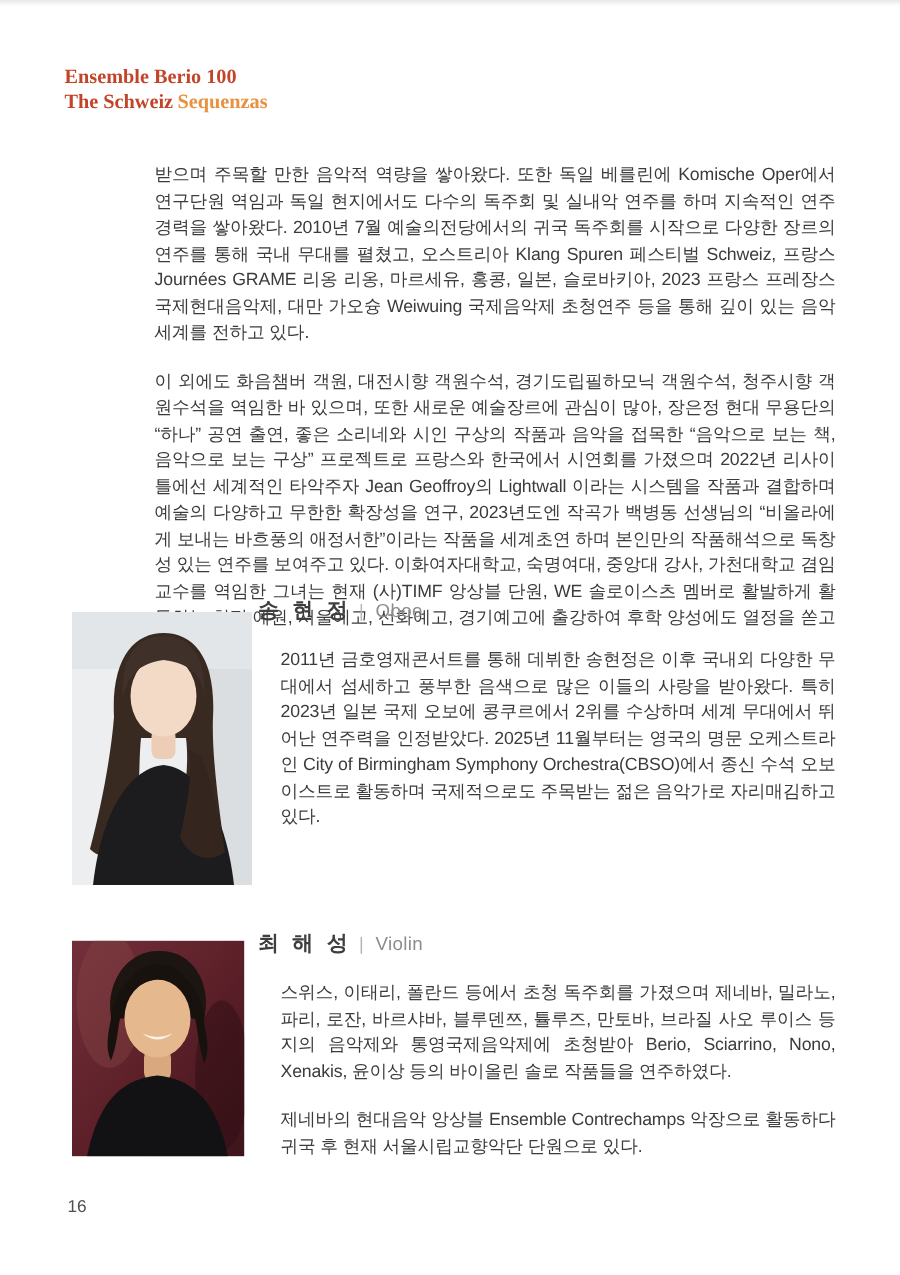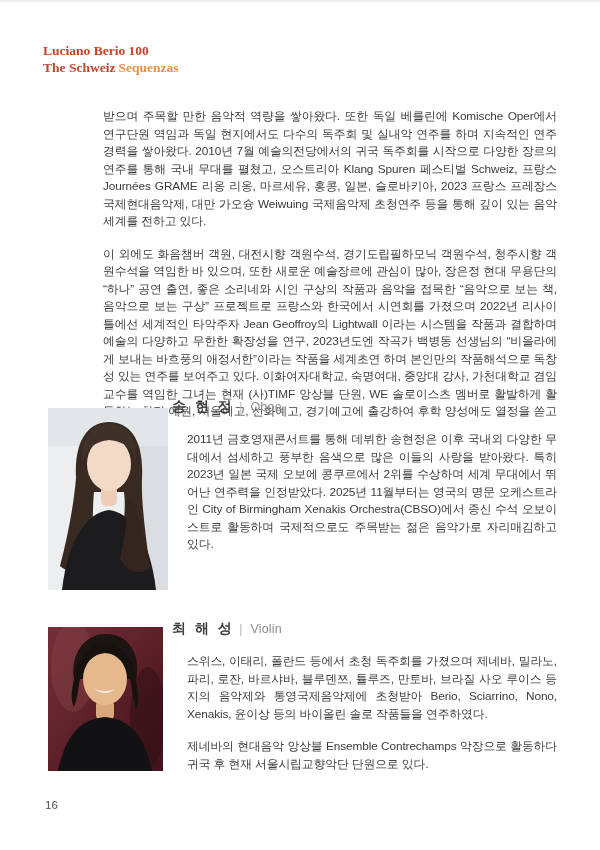--- a/index.html
+++ b/index.html
@@ -50,21 +50,21 @@
   
   .page-number { position:absolute; left:45px; top:799px;
     font-size:11.5px; color:#4f4f4f; }
 </style>
 </head>
 <body>
 
 <div class="page">
 
   <header class="booklet-header">
-    <div class="title-line1">Luciano Berio 100</div>
+    <div class="title-line1">Ensemble Berio 100</div>
     <div class="title-line2">
       <span class="dark">The Schweiz</span><span class="accent">Sequenzas</span>
     </div>
   </header>
 
   <section class="intro copy">
     <p>받으며 주목할 만한 음악적 역량을 쌓아왔다. 또한 독일 베를린에 Komische Oper에서 연구단원 역임과 독일 현지에서도 다수의 독주회 및 실내악 연주를 하며 지속적인 연주 경력을 쌓아왔다. 2010년 7월 예술의전당에서의 귀국 독주회를 시작으로 다양한 장르의 연주를 통해 국내 무대를 펼쳤고, 오스트리아 Klang Spuren 페스티벌 Schweiz, 프랑스 Journées GRAME 리옹 리옹, 마르세유, 홍콩, 일본, 슬로바키아, 2023 프랑스 프레장스 국제현대음악제, 대만 가오슝 Weiwuing 국제음악제 초청연주 등을 통해 깊이 있는 음악세계를 전하고 있다.</p>
     <p>이 외에도 화음챔버 객원, 대전시향 객원수석, 경기도립필하모닉 객원수석, 청주시향 객원수석을 역임한 바 있으며, 또한 새로운 예술장르에 관심이 많아, 장은정 현대 무용단의 “하나” 공연 출연, 좋은 소리네와 시인 구상의 작품과 음악을 접목한 “음악으로 보는 책, 음악으로 보는 구상” 프로젝트로 프랑스와 한국에서 시연회를 가졌으며 2022년 리사이틀에선 세계적인 타악주자 Jean Geoffroy의 Lightwall 이라는 시스템을 작품과 결합하며 예술의 다양하고 무한한 확장성을 연구, 2023년도엔 작곡가 백병동 선생님의 “비올라에게 보내는 바흐풍의 애정서한”이라는 작품을 세계초연 하며 본인만의 작품해석으로 독창성 있는 연주를 보여주고 있다. 이화여자대학교, 숙명여대, 중앙대 강사, 가천대학교 겸임교수를 역임한 그녀는 현재 (사)TIMF 앙상블 단원, WE 솔로이스츠 멤버로 활발하게 활동하는 한편 예원, 서울예고, 선화예고, 경기예고에 출강하여 후학 양성에도 열정을 쏟고 있다.</p>
   </section>
 
@@ -83,21 +83,21 @@
         <path d="M86,96 C96,120 100,145 102,160 C92,168 78,164 72,150 C78,124 80,108 78,92 Z" fill="#34261e"></path>
       </svg>
     </div>
     <div class="content">
       <div class="name-row">
         <span class="person-name">송 현 정</span>
         <span class="name-sep">|</span>
         <span class="instrument">Oboe</span>
       </div>
       <div class="copy">
-        <p>2011년 금호영재콘서트를 통해 데뷔한 송현정은 이후 국내외 다양한 무대에서 섬세하고 풍부한 음색으로 많은 이들의 사랑을 받아왔다. 특히 2023년 일본 국제 오보에 콩쿠르에서 2위를 수상하며 세계 무대에서 뛰어난 연주력을 인정받았다. 2025년 11월부터는 영국의 명문 오케스트라인 City of Birmingham Xenakis Orchestra(CBSO)에서 종신 수석 오보이스트로 활동하며 국제적으로도 주목받는 젊은 음악가로 자리매김하고 있다.</p>
+        <p>2011년 금호영재콘서트를 통해 데뷔한 송현정은 이후 국내외 다양한 무대에서 섬세하고 풍부한 음색으로 많은 이들의 사랑을 받아왔다. 특히 2023년 일본 국제 오보에 콩쿠르에서 2위를 수상하며 세계 무대에서 뛰어난 연주력을 인정받았다. 2025년 11월부터는 영국의 명문 오케스트라인 City of Birmingham Symphony Orchestra(CBSO)에서 종신 수석 오보이스트로 활동하며 국제적으로도 주목받는 젊은 음악가로 자리매김하고 있다.</p>
       </div>
     </div>
   </section>
 
   <section class="profile profile-2">
     <div class="portrait">
       <svg viewBox="0 0 115 144" preserveAspectRatio="none" aria-hidden="true">
         <defs>
           <linearGradient id="pg2" x1="0" y1="0" x2="1" y2="1">
             <stop offset="0" stop-color="#74303a"></stop>

